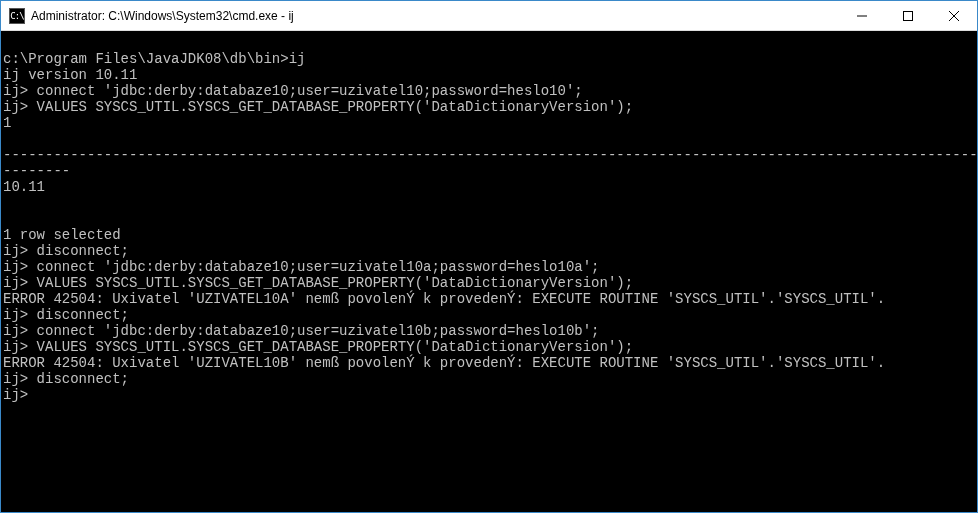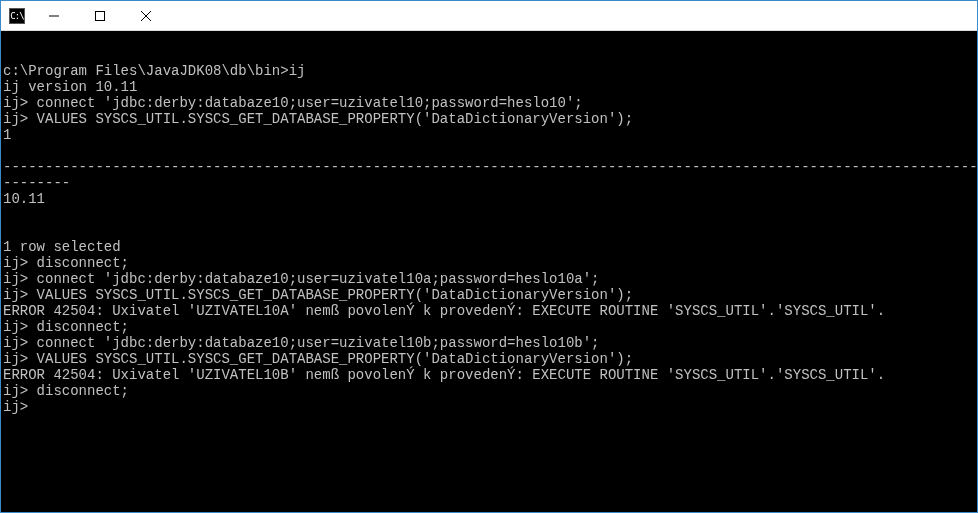--- a/index.html
+++ b/index.html
@@ -64,37 +64,38 @@
       font-family: 'Segoe UI', sans-serif;
     }
     .window-control svg {
       width: 10px;
       height: 10px;
     }
     .terminal {
       flex: 1;
       background: #000;
       color: #c0c0c0;
-      padding: 16px 2px 2px 2px;
+      padding: 4px 2px 2px 2px;
       overflow: hidden;
       font-size: 14px;
       line-height: 16px;
       font-family: 'Consolas', 'Courier New', monospace;
       white-space: pre;
     }
     .terminal-line {
       display: block;
     }
   </style>
 </head>
 <body>
 
 <div class="window">
   <div class="titlebar">
     <div class="titlebar-icon">C:\</div>
+    <div class="titlebar-title">Administrator: C:\Windows\System32\cmd.exe - ij</div>
     <div class="window-controls">
       <div class="window-control">
         <svg viewBox="0 0 10 10">
           <line x1="0" y1="5" x2="10" y2="5" stroke="#000" stroke-width="1"></line>
         </svg>
       </div>
       <div class="window-control">
         <svg viewBox="0 0 10 10">
           <rect x="0.5" y="0.5" width="9" height="9" fill="none" stroke="#000" stroke-width="1"></rect>
         </svg>

